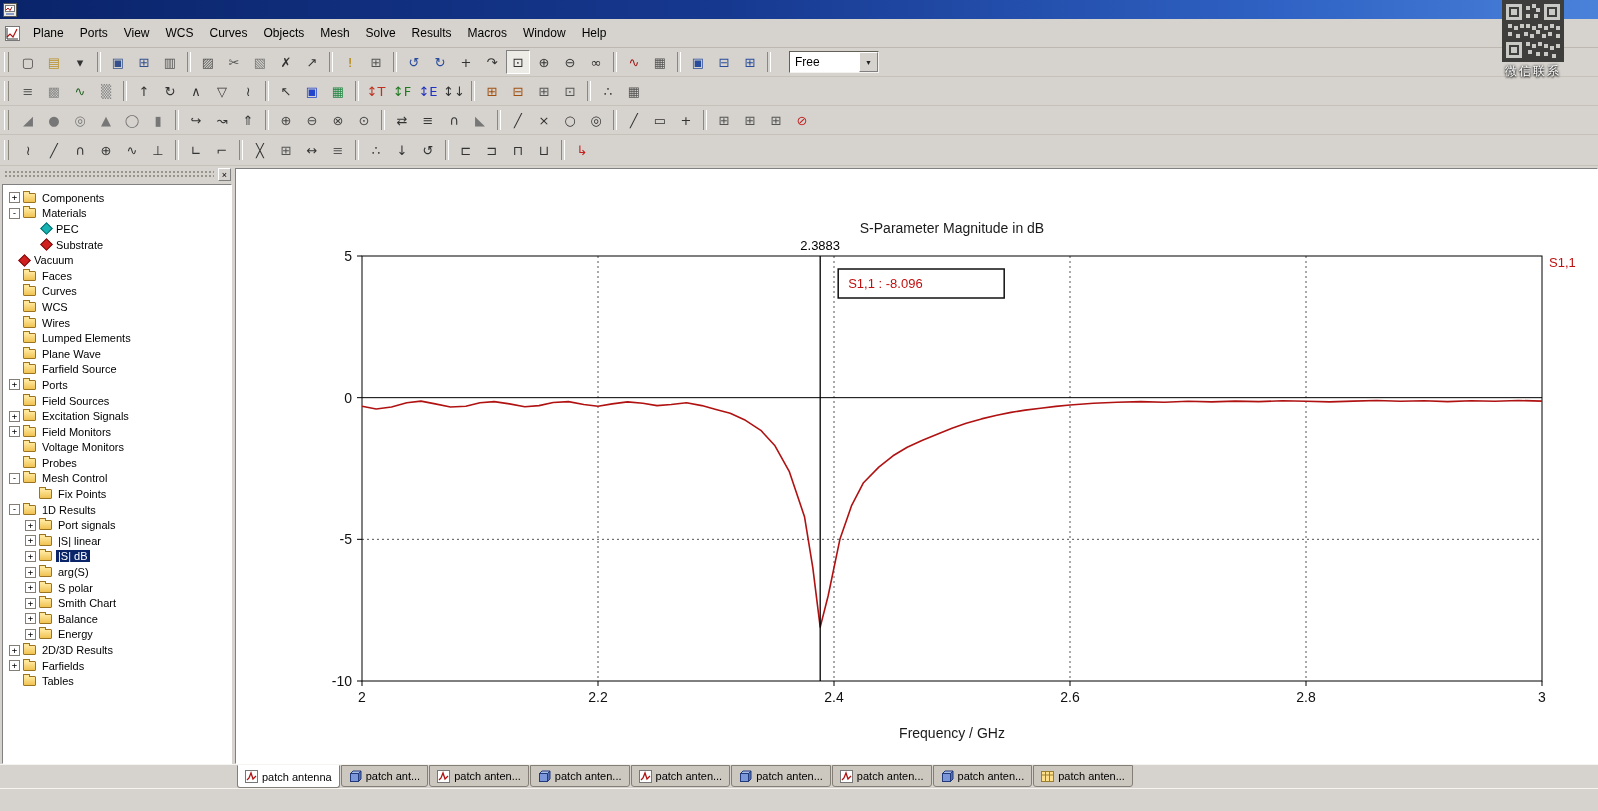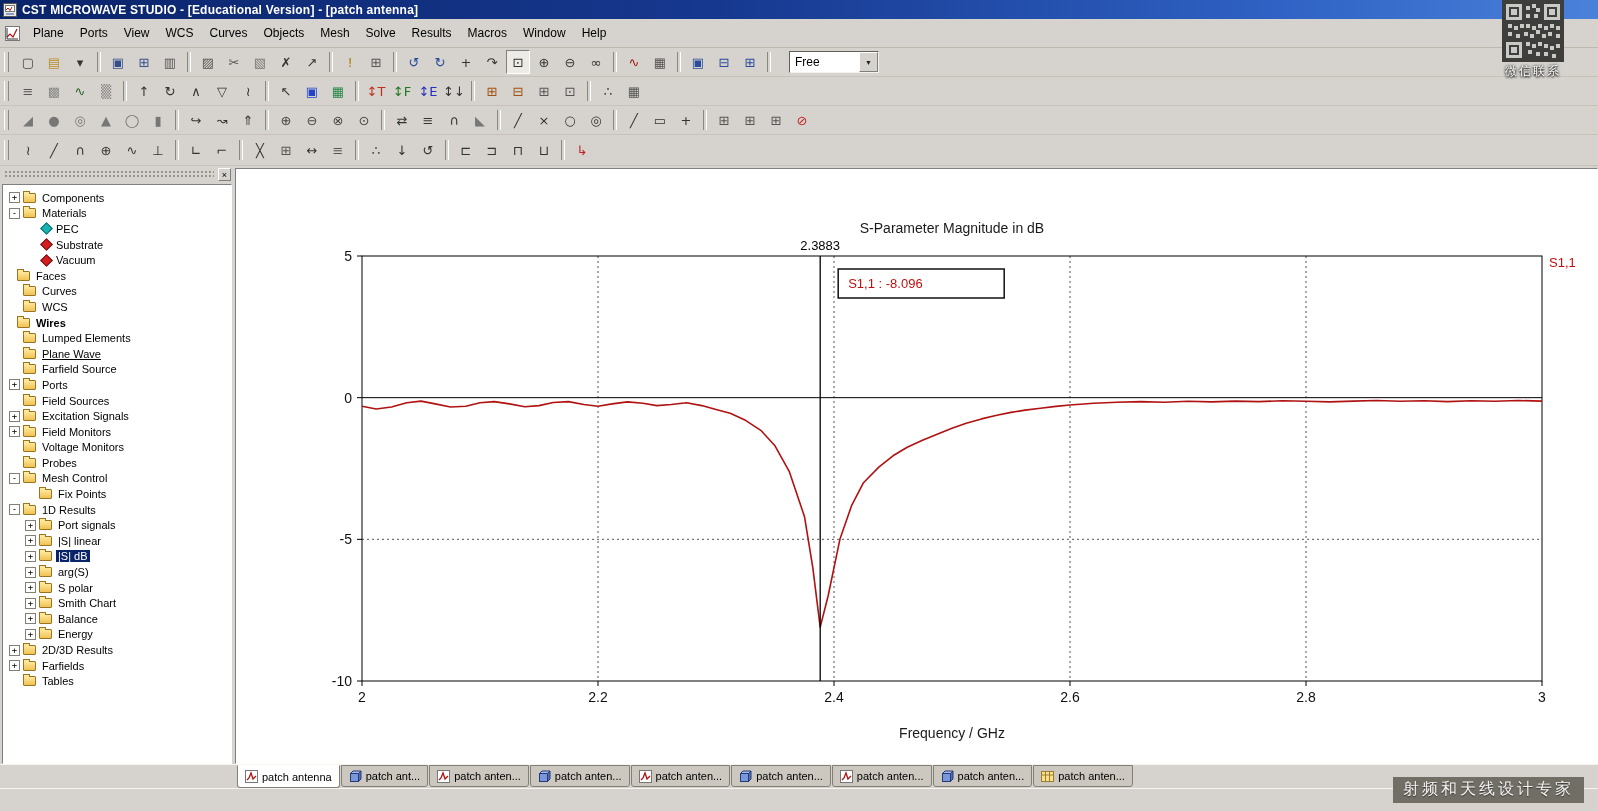--- a/index.html
+++ b/index.html
@@ -89,21 +89,20 @@
 
 <div id="app">
 
   <div class="titlebar">
     <svg class="app-icon" width="14" height="14">
       <rect x="0.5" y="0.5" width="13" height="13" fill="#ece9e0" stroke="#555"></rect>
       <rect x="2.5" y="2.5" width="9" height="6" fill="#fff" stroke="#777"></rect>
       <polyline points="3,7 5,5 7,7.5 9,4" fill="none" stroke="#b01212" stroke-width="1"></polyline>
       <rect x="3" y="10" width="8" height="2" fill="#8a9cc8"></rect>
     </svg>
-    <span class="title-text">CST MICROWAVE STUDIO - [Educational Version] - [patch antenna]</span>
   </div>
 
   <div class="menubar" id="menubar">
     <svg class="mdi-icon" width="15" height="15">
       <rect x="0.5" y="0.5" width="14" height="14" fill="#fff" stroke="#777"></rect>
       <polyline points="2,11 5,8 8,11 12,3" fill="none" stroke="#b01212" stroke-width="1.2"></polyline>
       <line x1="2" y1="2" x2="2" y2="13" stroke="#333"></line>
       <line x1="2" y1="13" x2="13" y2="13" stroke="#333"></line>
     </svg>
   <span class="menu-item">Plane</span>
@@ -467,51 +466,51 @@
         <div class="trow" style="padding-left: 22px;">
           <span class="exp spacer"></span>
           <span class="ticon ic-mat-pec"></span>
           <span class="tlabel">PEC</span>
         </div>
         <div class="trow" style="padding-left: 22px;">
           <span class="exp spacer"></span>
           <span class="ticon ic-mat-red"></span>
           <span class="tlabel">Substrate</span>
         </div>
-        <div class="trow" style="padding-left: 22px;">
+        <div class="trow" style="">
           <span class="exp spacer"></span>
           <span class="ticon ic-mat-red"></span>
           <span class="tlabel">Vacuum</span>
         </div>
-        <div class="trow" style="padding-left: 0;">
+        <div class="trow" style="padding-left: 6px;">
           <span class="exp spacer"></span>
           <span class="ticon ic-folder"></span>
           <span class="tlabel">Faces</span>
         </div>
         <div class="trow" style="padding-left: 6px;">
           <span class="exp spacer"></span>
           <span class="ticon ic-folder"></span>
           <span class="tlabel">Curves</span>
         </div>
         <div class="trow" style="padding-left: 6px;">
           <span class="exp spacer"></span>
           <span class="ticon ic-folder"></span>
           <span class="tlabel">WCS</span>
         </div>
-        <div class="trow" style="padding-left: 0; font-weight: bold;">
+        <div class="trow" style="padding-left: 6px;">
           <span class="exp spacer"></span>
           <span class="ticon ic-folder"></span>
           <span class="tlabel">Wires</span>
         </div>
         <div class="trow" style="padding-left: 6px;">
           <span class="exp spacer"></span>
           <span class="ticon ic-folder"></span>
           <span class="tlabel">Lumped Elements</span>
         </div>
-        <div class="trow" style="padding-left: 6px; text-decoration: underline;">
+        <div class="trow" style="padding-left: 6px;">
           <span class="exp spacer"></span>
           <span class="ticon ic-folder"></span>
           <span class="tlabel">Plane Wave</span>
         </div>
         <div class="trow" style="padding-left: 6px;">
           <span class="exp spacer"></span>
           <span class="ticon ic-folder"></span>
           <span class="tlabel">Farfield Source</span>
         </div>
         <div class="trow" style="padding-left: 6px;">
@@ -780,16 +779,15 @@
       <g fill="#c9c9c5">
           <rect x="9" y="9" width="6" height="6"></rect>
           <rect x="47" y="9" width="6" height="6"></rect>
           <rect x="9" y="47" width="6" height="6"></rect>
         </g>
     </svg>
     <div class="qr-caption">微信联系</div>
   </div>
 
   <div class="brand">
-    <div><span class="brand-line2">射频和天线设计专家</span></div>
   </div>
 
 </div>
 
 </body></html>

